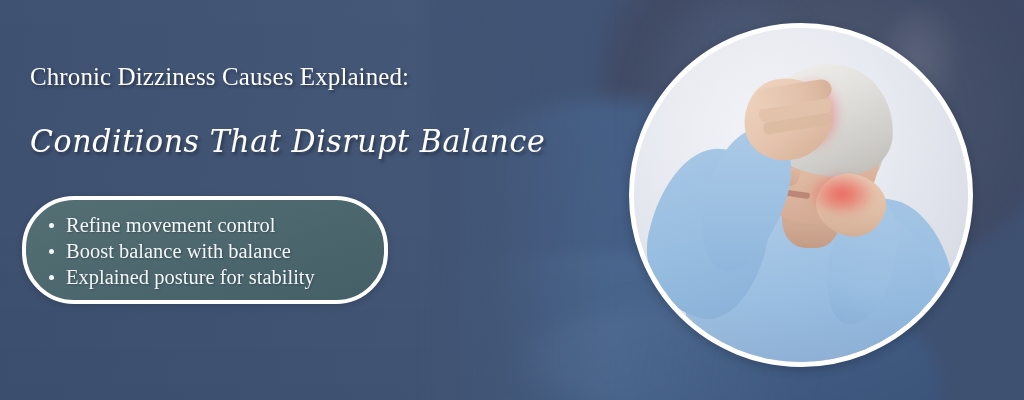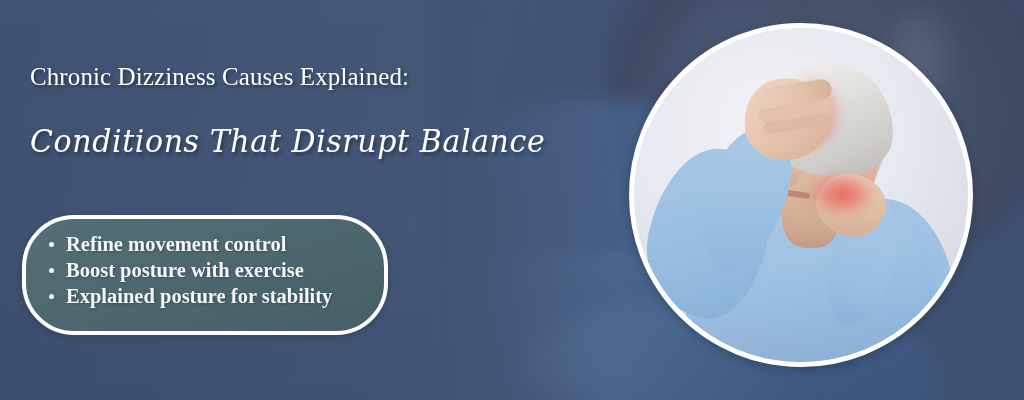--- a/index.html
+++ b/index.html
@@ -137,29 +137,28 @@
     white-space: nowrap;
     text-shadow: 2px 2px 3px rgba(20,30,50,.5);
     transform: scale(1, 1.06);
     transform-origin: left top;
   }
 
   
   .bullet-card {
     position: absolute;
     left: 22px;
-    top: 215px;
+    top: 196px;
     width: 366px;
-    height: 120px;
+    height: 108px;
     box-sizing: border-box;
     border: 4px solid #ffffff;
     border-radius: 52px;
     background: linear-gradient(160deg, rgba(86,114,116,.93) 0%, rgba(76,104,108,.93) 55%, rgba(69,96,102,.93) 100%);
     box-shadow: 0 2px 6px rgba(20,30,50,.25);
-    font-weight: bold;
   }
   .bullet-list {
     list-style: none;
     margin: 0;
     padding: 12px 0 0 22px;
   }
   .bullet-list li {
     position: relative;
     padding-left: 18px;
     font-size: 20.5px;
@@ -375,21 +374,21 @@
   <div class="subhead">Conditions That Disrupt Balance</div>
 
   <div class="bullet-card">
     <ul class="bullet-list">
       <li>
         <span class="dot"></span>
         <span>Refine movement control</span>
       </li>
       <li>
         <span class="dot"></span>
-        <span>Boost posture with exercise</span>
+        <span>Boost balance with balance</span>
       </li>
       <li>
         <span class="dot"></span>
         <span>Explained posture for stability</span>
       </li>
     </ul>
   </div>
 
   <div class="photo-circle">
     <div class="photo-inner">

